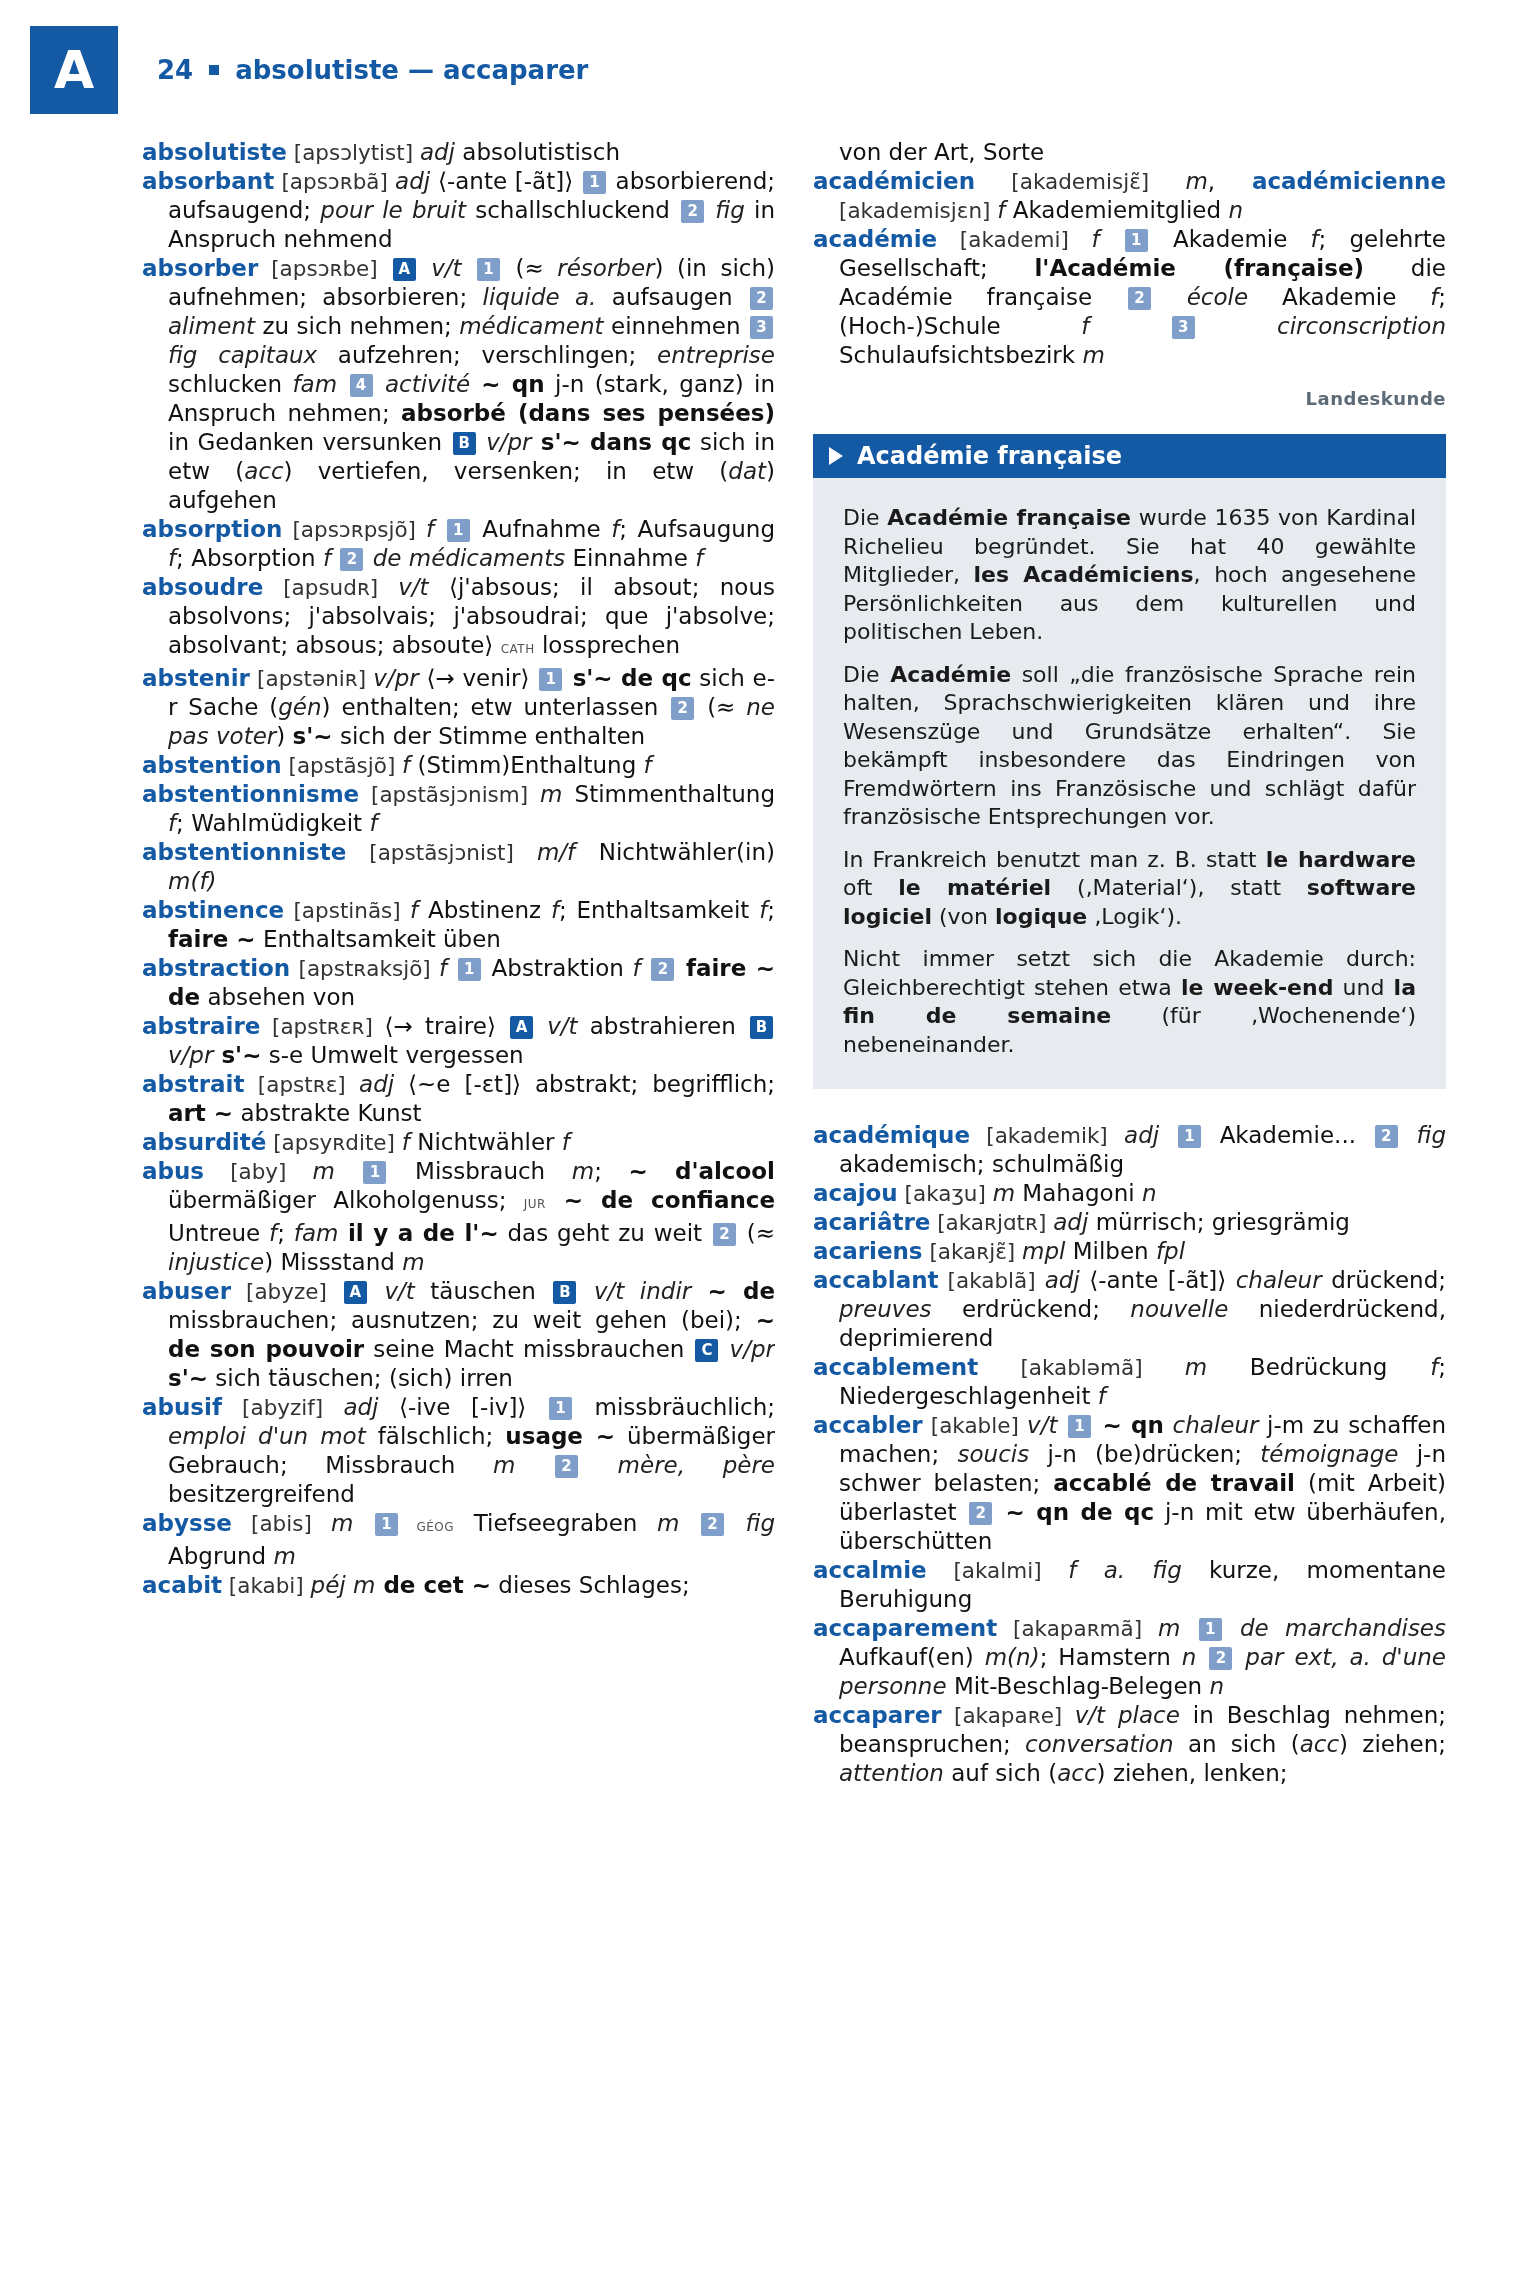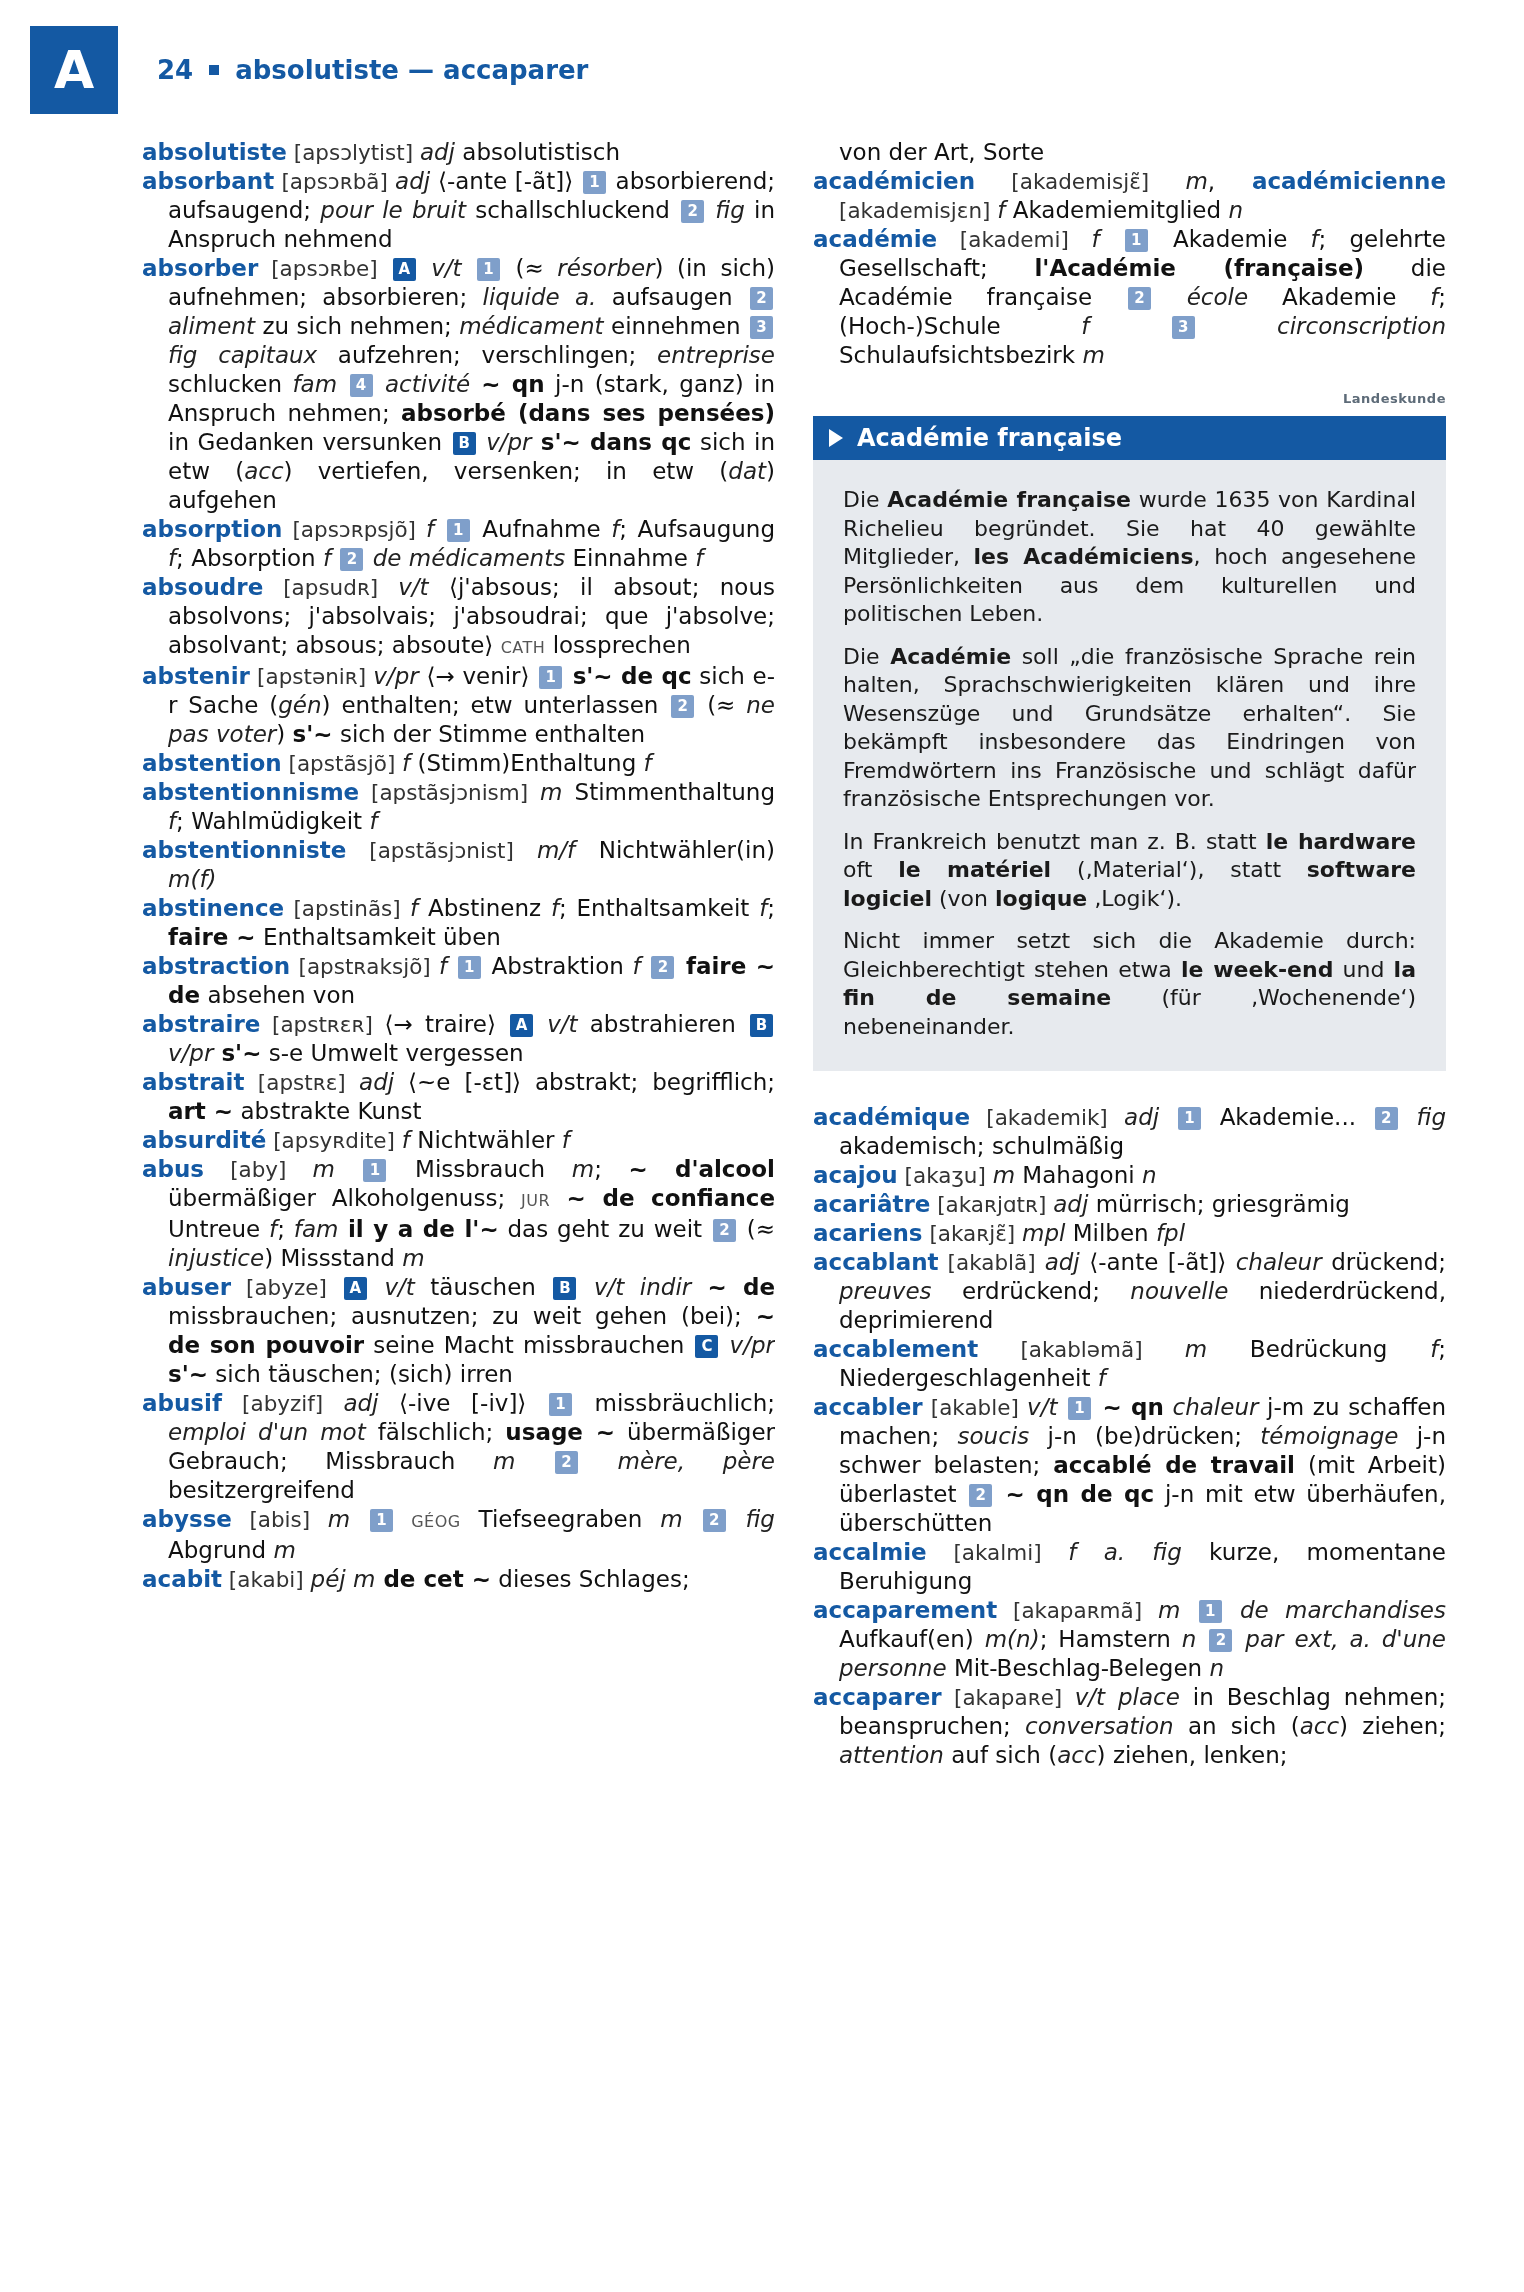--- a/index.html
+++ b/index.html
@@ -21,29 +21,29 @@
   .header .sep{width:10px;height:10px;background:var(--accent);display:inline-block;}
   .columns{position:absolute;left:142px;top:138px;width:1316px;height:2130px;display:flex;gap:38px;}
   .col{width:633px;overflow:hidden;font-size:23px;line-height:29px;color:var(--text);}
   .entry{margin:0;padding-left:26px;text-indent:-26px;text-align:justify;}
   .entry.cont{text-indent:0;}
   .hw{color:var(--accent);font-weight:bold;}
   .ph{color:#333;font-size:21.5px;}
   .it{font-style:italic;color:#222;}
   .bb{font-weight:bold;}
   .tx{}
-  .sc{font-size:16px;color:#555;letter-spacing:0.5px;}
+  .sc{font-size:12px;color:#555;letter-spacing:0.5px;}
   .badge{display:inline-block;width:23px;height:23px;line-height:23px;text-align:center;color:#fff;
          font-weight:bold;font-style:normal;font-size:15px;border-radius:2px;position:relative;top:-2px;
          margin:0 2px;text-indent:0;}
   .nb{background:var(--badge-number);}
   .lb{background:var(--badge-letter);}
   .infobox{margin:14px 0 32px 0;}
-  .infobox-label{text-align:right;font-weight:bold;font-size:13px;color:var(--label);
-                 letter-spacing:0.5px;padding-bottom:3px;}
+  .infobox-label{text-align:right;font-weight:bold;font-size:18px;color:var(--label);
+                 letter-spacing:0.5px;padding-bottom:21px;}
   .infobox-header{background:var(--accent);color:#fff;font-weight:bold;font-size:24px;height:44px;
                   display:flex;align-items:center;padding:0 16px;gap:14px;}
   .infobox-arrow{width:0;height:0;border-left:14px solid #fff;border-top:9px solid transparent;
                  border-bottom:9px solid transparent;display:inline-block;}
   .infobox-body{background:var(--box-bg);padding:12px 16px 16px 16px;font-size:22px;
                 line-height:28.5px;color:#1a1a1a;}
   .boxp{margin:14px;text-align:justify;}
 </style>
 </head>
 <body>

